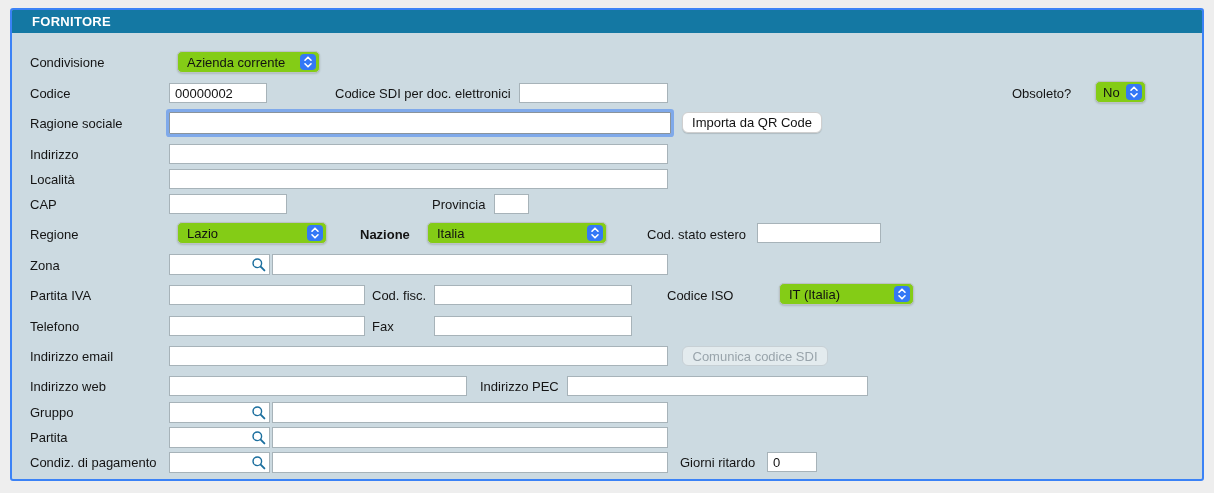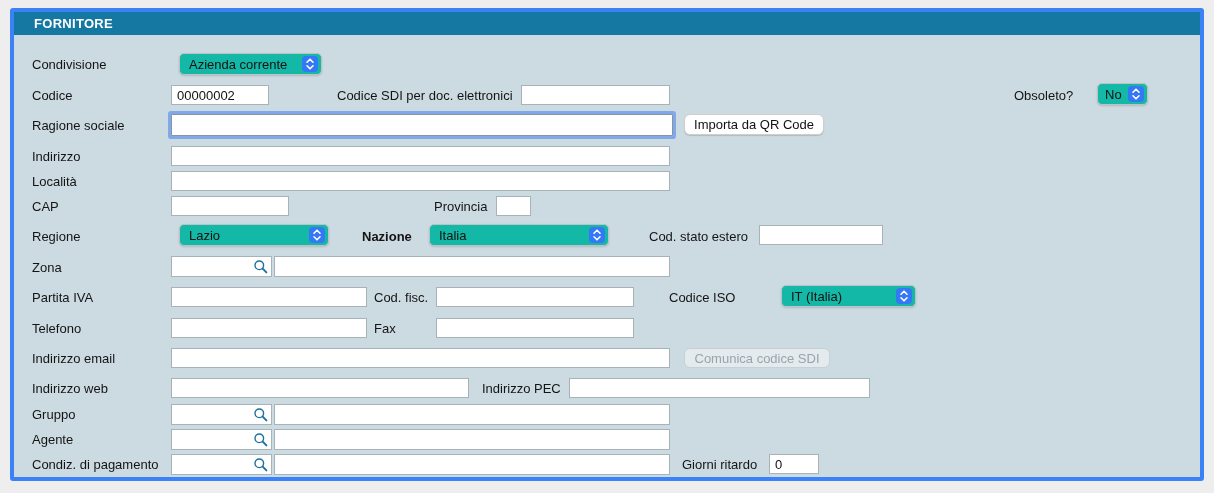--- a/index.html
+++ b/index.html
@@ -5,21 +5,21 @@
   html,body { margin:0; padding:0; }
   body {
     width:1214px; height:493px;
     background:#eeeeee;
     font-family:"Liberation Sans", sans-serif;
     position:relative;
     -webkit-font-smoothing:antialiased;
   }
   .panel {
     position:absolute; left:10px; top:8px; width:1194px; height:473px;
-    background:#ccdae1; border:4px solid #3b82f6; border-radius:3px;
+    background:#ccdae1; border:2px solid #3b82f6; border-radius:3px;
     box-sizing:border-box; overflow:hidden;
   }
   .panel-header {
     position:absolute; left:0; top:0; right:0; height:23px;
     background:#1478a3; display:flex; align-items:center;
   }
   .panel-title {
     color:#ffffff; font-size:13px; font-weight:bold; letter-spacing:.3px;
     padding-left:20px;
   }
@@ -31,21 +31,21 @@
     position:absolute; height:20px; border:1px solid #a7b3b9; background:#ffffff;
     font-family:"Liberation Sans", sans-serif; font-size:13px; color:#111;
     padding:0 5px; box-sizing:border-box; outline:none; border-radius:0;
   }
   .inp.focused {
     border:1px solid #8a949c;
     box-shadow:0 0 0 3px #7fa9ea;
     border-radius:1px;
   }
   .popup {
-    position:absolute; height:22px; background:#14b8a6; border:1px solid #bcc2c5;
+    position:absolute; height:22px; background:#84cc16; border:1px solid #bcc2c5;
     border-radius:5px; box-shadow:0 1px 2px rgba(0,0,0,0.15);
     display:flex; align-items:center; justify-content:space-between;
     padding:0 3px 0 9px; box-sizing:border-box; font-size:13px; color:#111;
     cursor:default;
   }
   .stepper {
     width:16px; height:16px; background:#3478f6; border-radius:4px;
     display:flex; align-items:center; justify-content:center; flex:none; margin-left:5px;
   }
   .lookup {
@@ -185,21 +185,21 @@
   <span class="lbl" style="left:18px; top:395px;">Gruppo</span>
   <div class="lookup" style="left:157px; top:392px; width:101px;">
     <input value="" style="">
     <svg width="16" height="16" viewBox="0 0 16 16">
         <circle cx="6.3" cy="6.3" r="4.3" fill="none" stroke="#1c6f9e" stroke-width="1.4"></circle>
         <line x1="9.7" y1="9.7" x2="13.4" y2="13.4" stroke="#1c6f9e" stroke-width="1.9" stroke-linecap="round"></line>
       </svg>
   </div>
   <input class="inp" style="left: 260px; top: 392px; width: 396px; height: 21px;" value="">
 
-  <span class="lbl" style="left:18px; top:420px;">Agente</span>
+  <span class="lbl" style="left:18px; top:420px;">Partita</span>
   <div class="lookup" style="left:157px; top:417px; width:101px;">
     <input value="" style="">
     <svg width="16" height="16" viewBox="0 0 16 16">
         <circle cx="6.3" cy="6.3" r="4.3" fill="none" stroke="#1c6f9e" stroke-width="1.4"></circle>
         <line x1="9.7" y1="9.7" x2="13.4" y2="13.4" stroke="#1c6f9e" stroke-width="1.9" stroke-linecap="round"></line>
       </svg>
   </div>
   <input class="inp" style="left: 260px; top: 417px; width: 396px; height: 21px;" value="">
 
   <span class="lbl" style="left:18px; top:445px;">Condiz. di pagamento</span>

